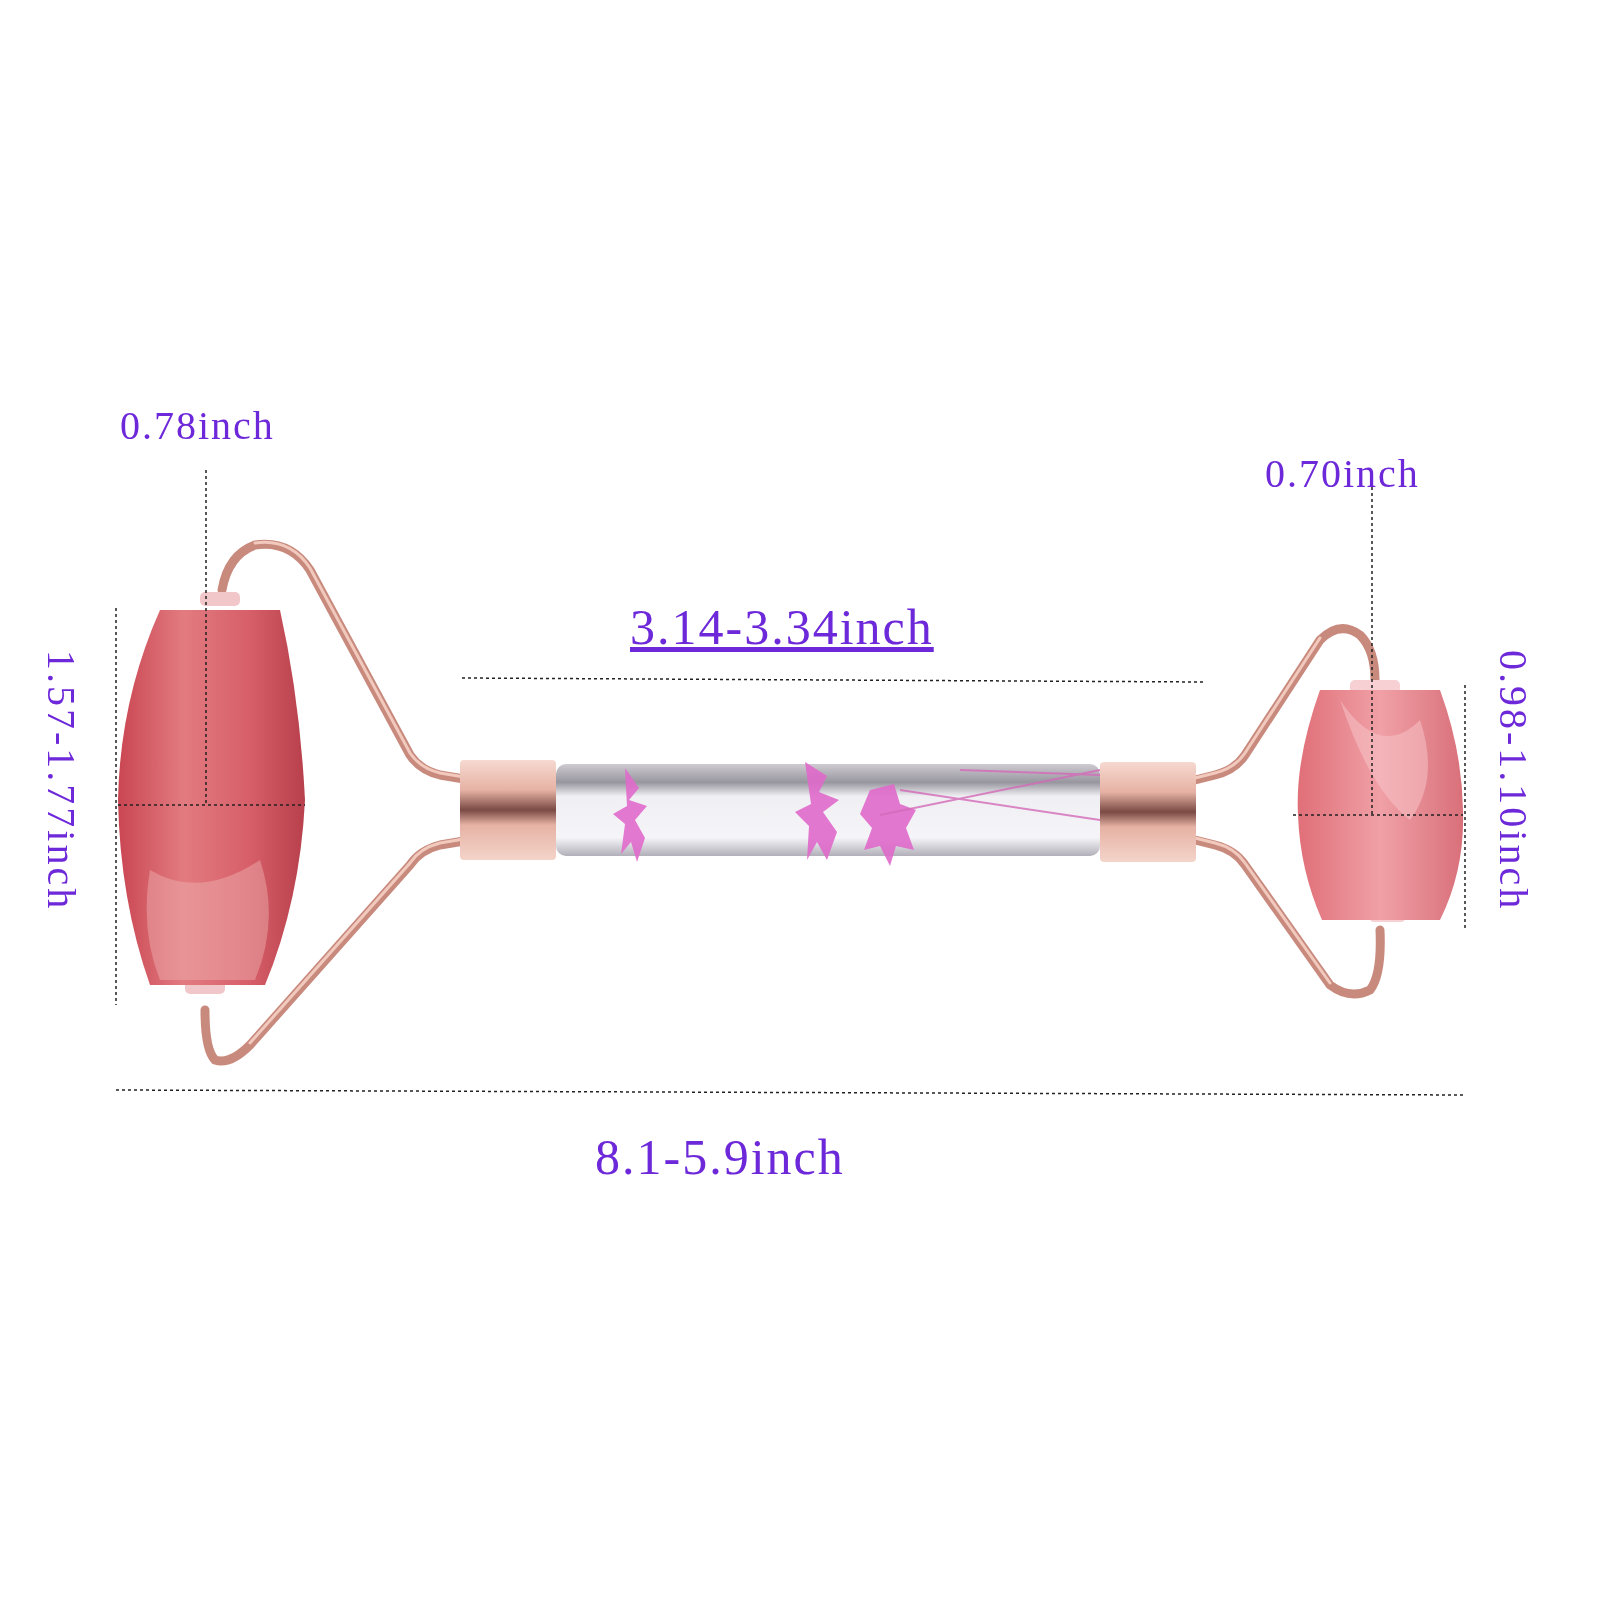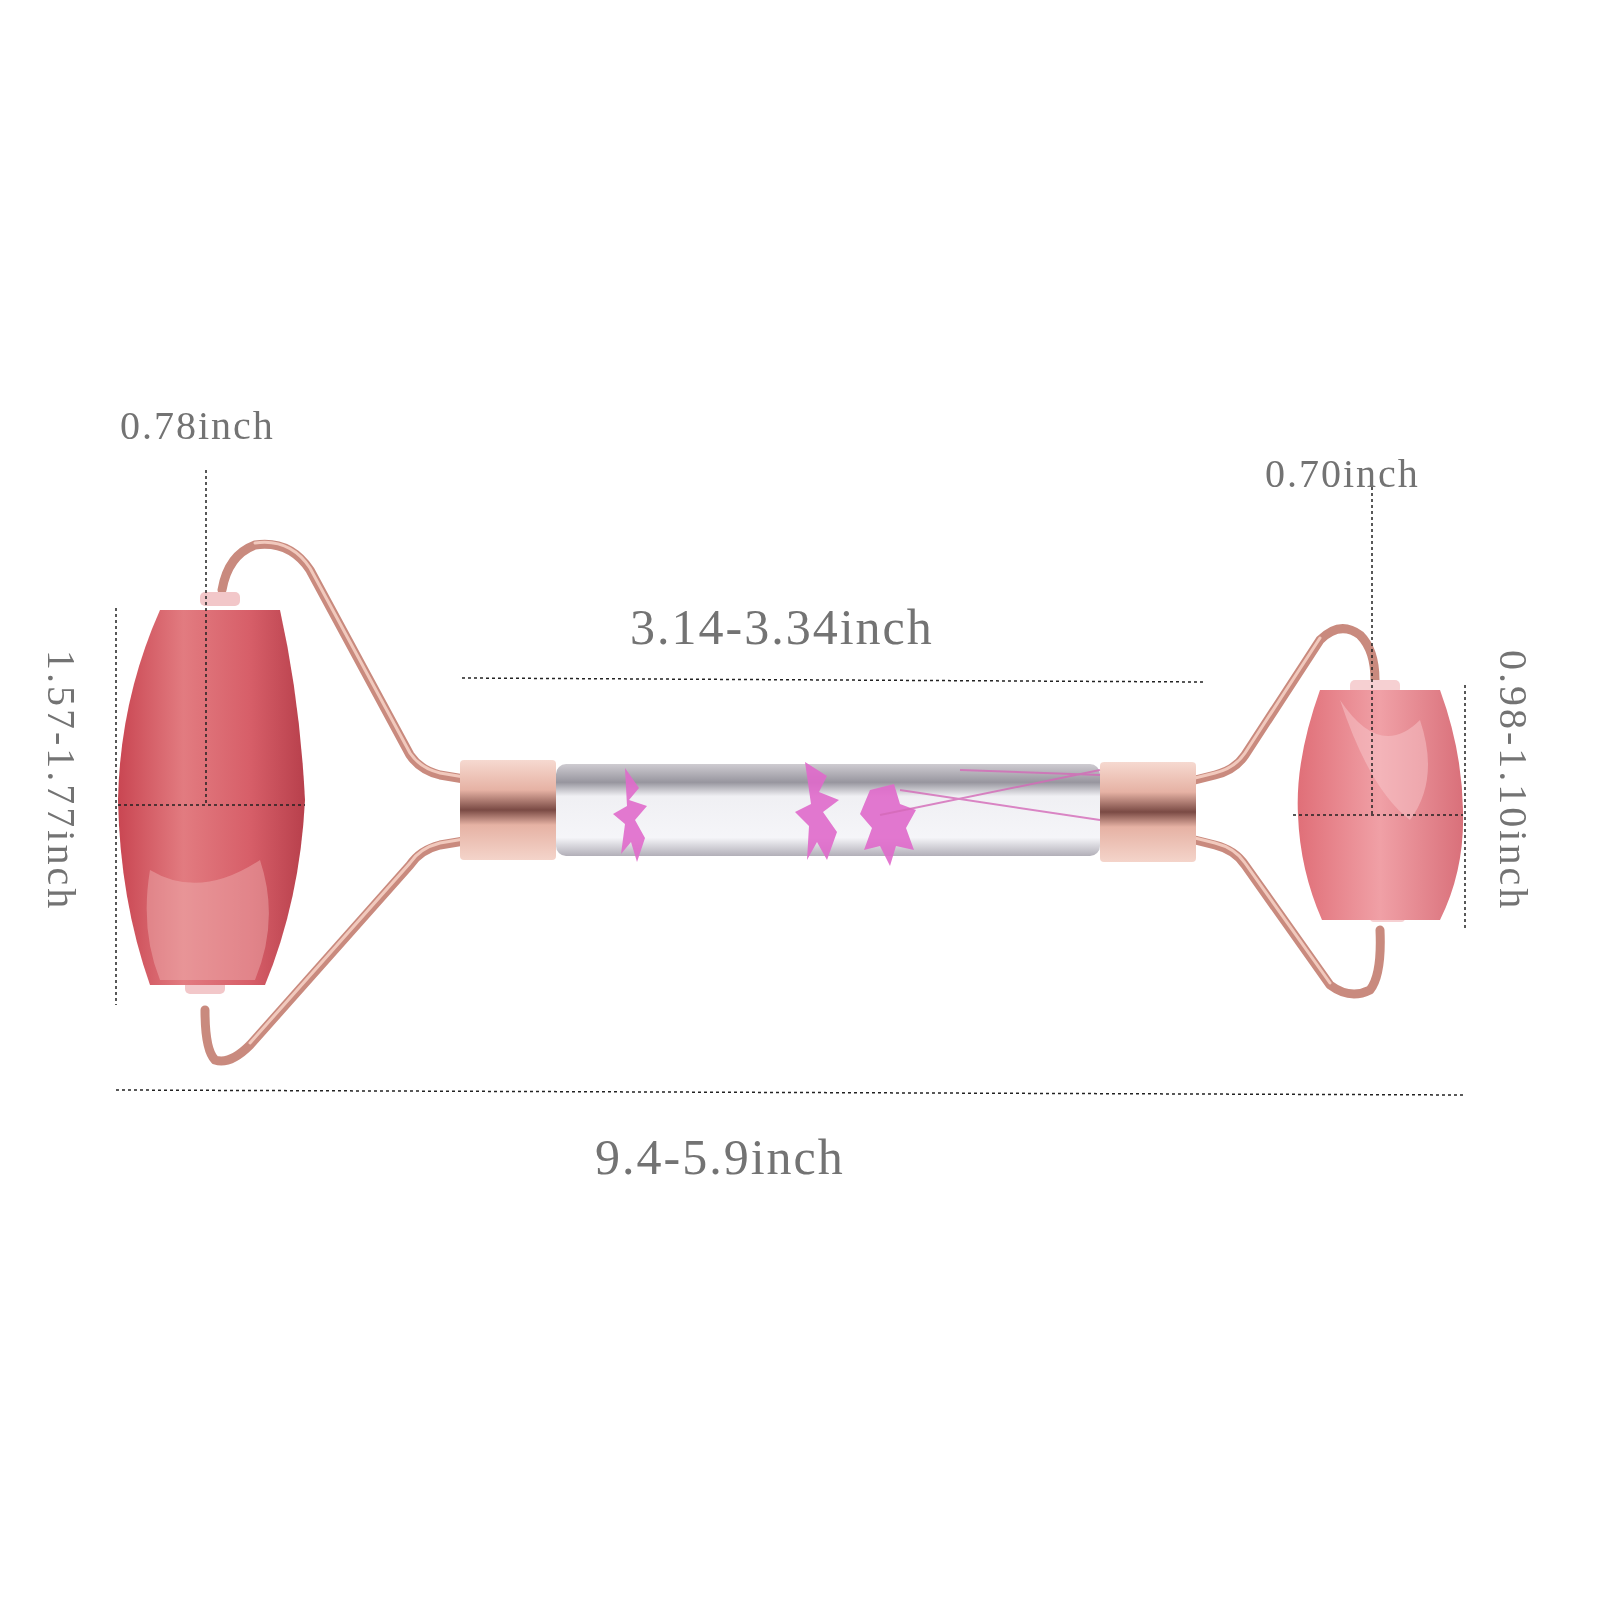--- a/index.html
+++ b/index.html
@@ -1,20 +1,20 @@
 <!DOCTYPE html>
 <html><head>
 <meta charset="utf-8">
 <style>
   html, body { margin:0; padding:0; background:#ffffff; }
   body { width:1600px; height:1600px; position:relative; overflow:hidden; font-family:"DejaVu Serif","Liberation Serif",serif; color:#111; }
-  .label { position:absolute; font-family:"Liberation Serif","DejaVu Serif",serif; color:#737373; white-space:nowrap; letter-spacing:2px; }
+  .label { position:absolute; font-family:"Liberation Serif","DejaVu Serif",serif; color:#6d28d9; white-space:nowrap; letter-spacing:2px; }
   .lbl-top-left { left:120px; top:402px; font-size:40px; }
   .lbl-top-right { left:1265px; top:402px; font-size:40px;margin-top:48px; }
-  .lbl-handle { left:630px; top:598px; font-size:50px; }
+  .lbl-handle { left:630px; top:598px; font-size:50px;text-decoration:underline; }
   .lbl-total { left:595px; top:1128px; font-size:50px; }
   .lbl-left-vert { position:absolute; left:38px; top:650px; font-size:40px; writing-mode:vertical-rl; letter-spacing:3px; }
   .lbl-right-vert { position:absolute; left:1490px; top:650px; font-size:40px; writing-mode:vertical-rl; letter-spacing:3px; }
   svg.product { position:absolute; left:0; top:0; }
 </style>
 </head>
 <body>
 
 <svg class="product" width="1600" height="1600" viewBox="0 0 1600 1600">
   <defs>
@@ -100,15 +100,15 @@
     <line x1="1293" y1="815" x2="1463" y2="815"></line>
     <line x1="1465" y1="685" x2="1465" y2="930"></line>
     <line x1="462" y1="678" x2="1205" y2="682"></line>
     <line x1="116" y1="1090" x2="1465" y2="1095"></line>
   </g>
 </svg>
 
 <div class="label lbl-top-left">0.78inch</div>
 <div class="label lbl-top-right">0.70inch</div>
 <div class="label lbl-handle">3.14-3.34inch</div>
-<div class="label lbl-total">9.4-5.9inch</div>
+<div class="label lbl-total">8.1-5.9inch</div>
 <div class="label lbl-left-vert">1.57-1.77inch</div>
 <div class="label lbl-right-vert">0.98-1.10inch</div>
 
 </body></html>

